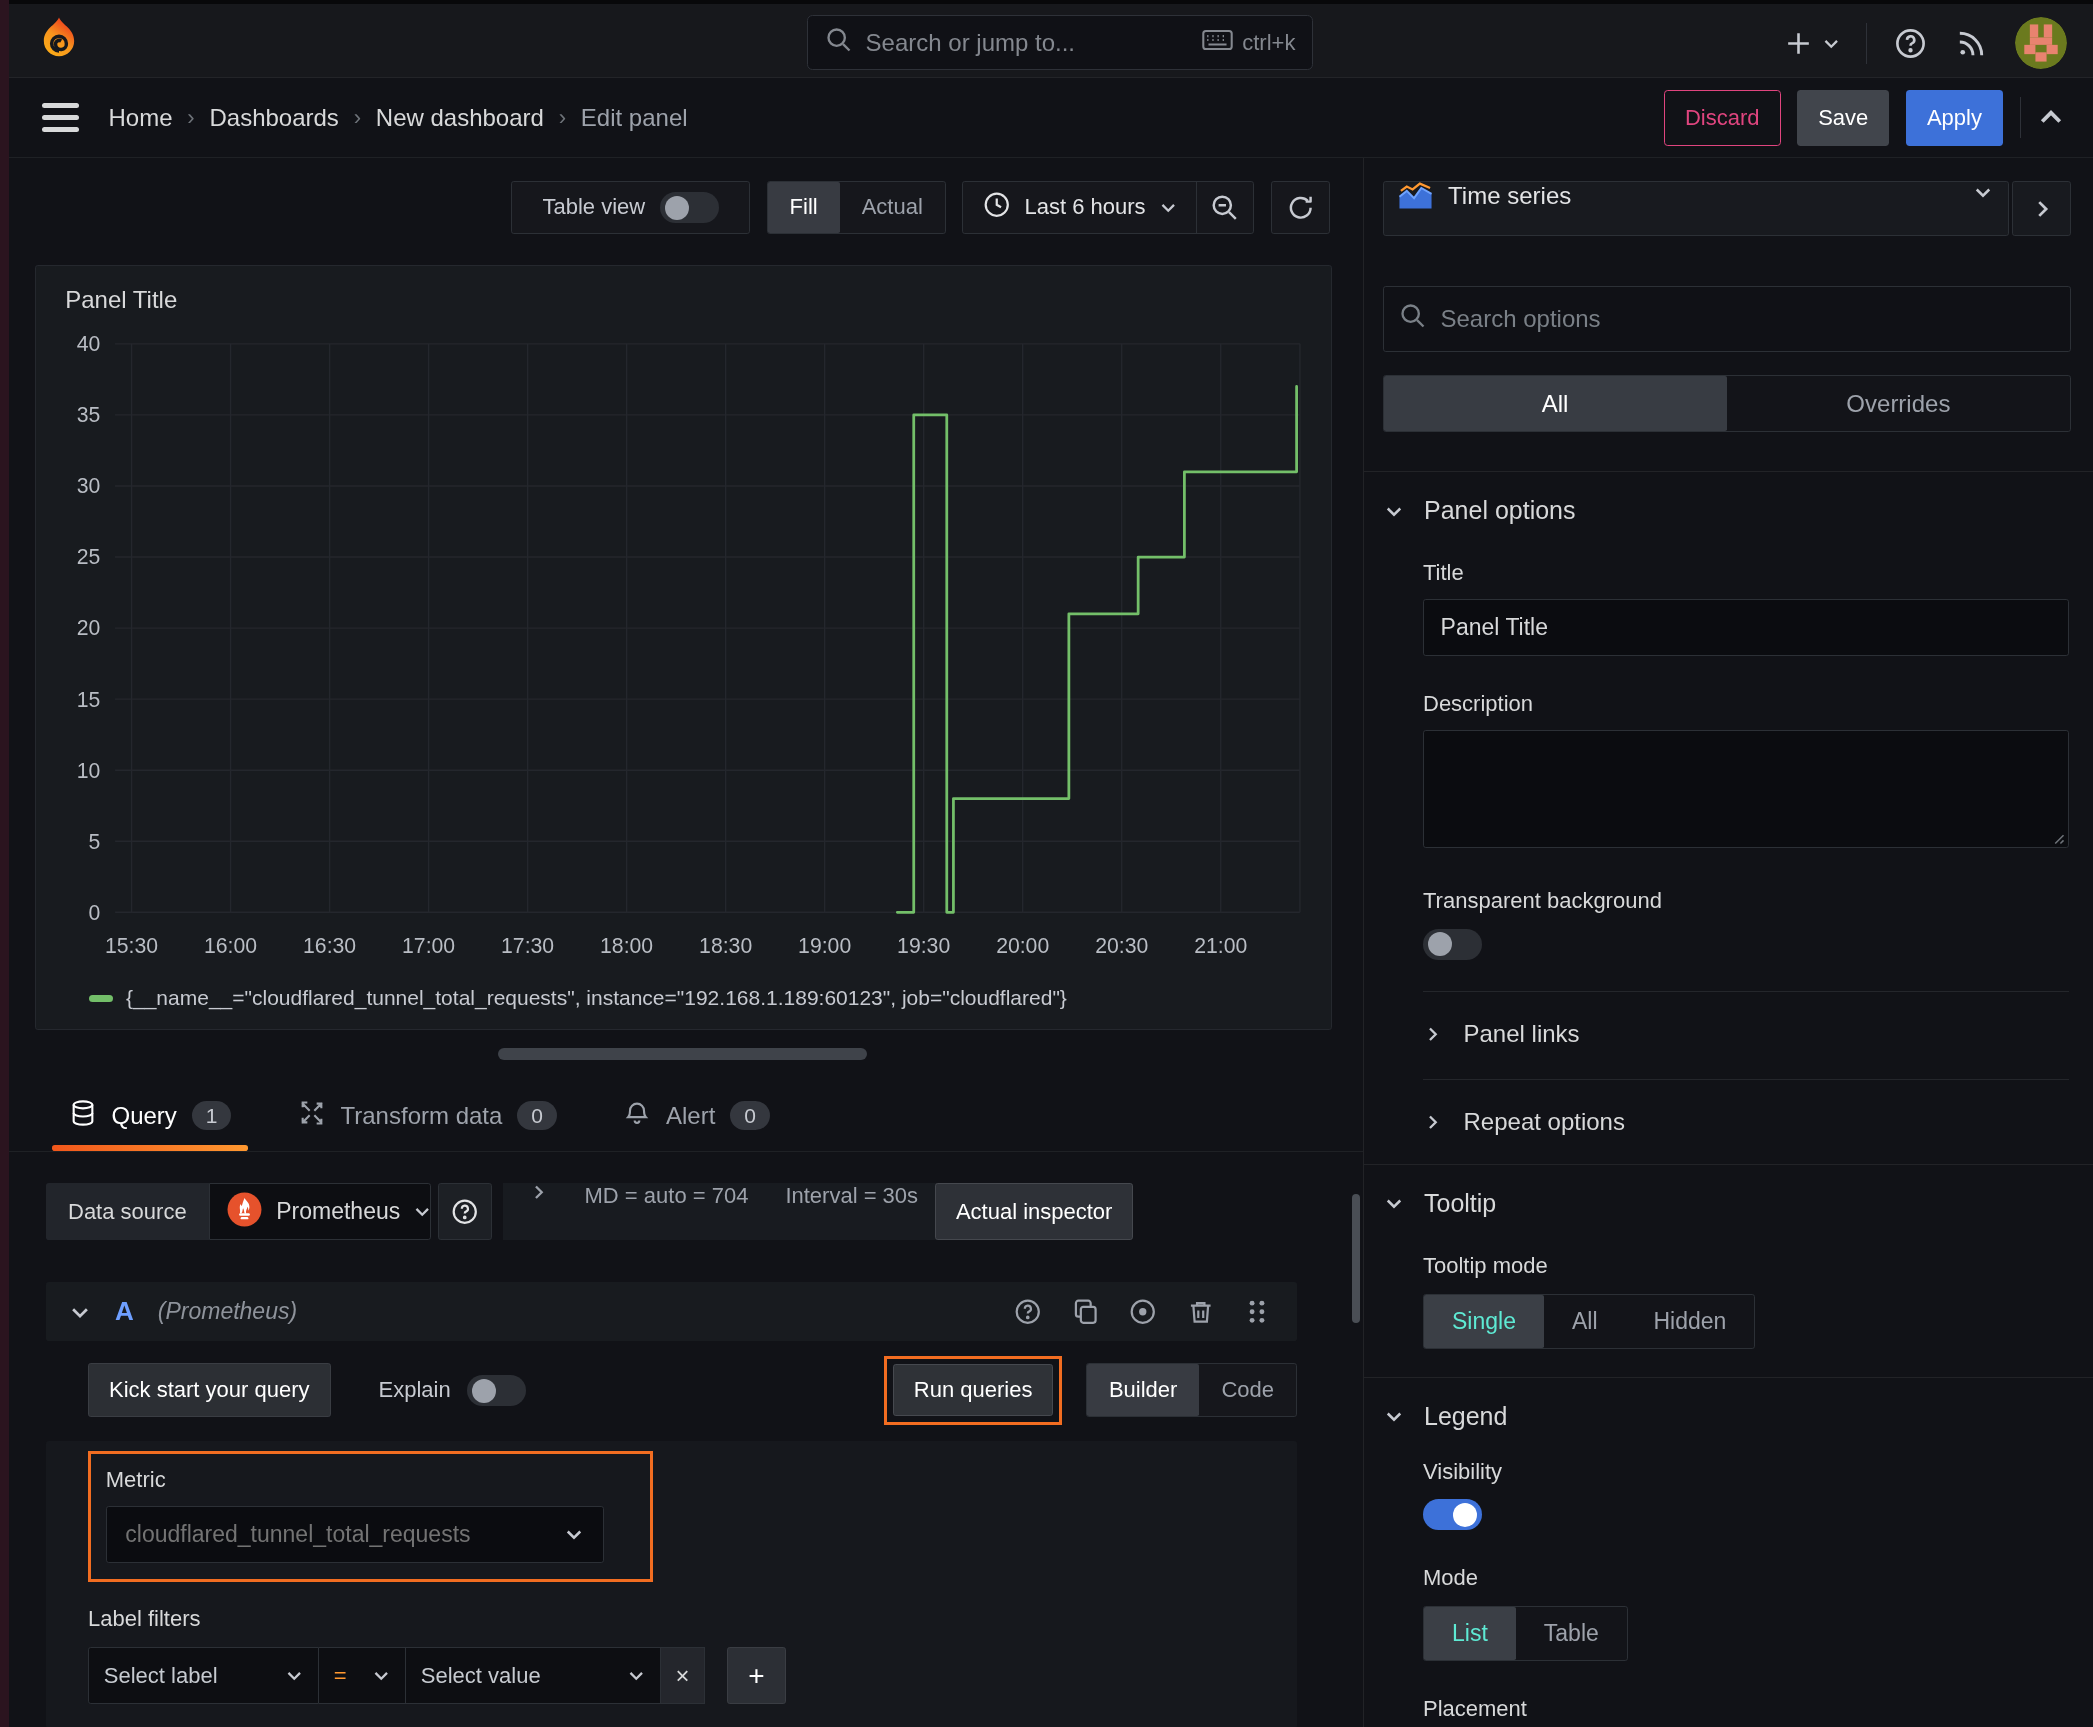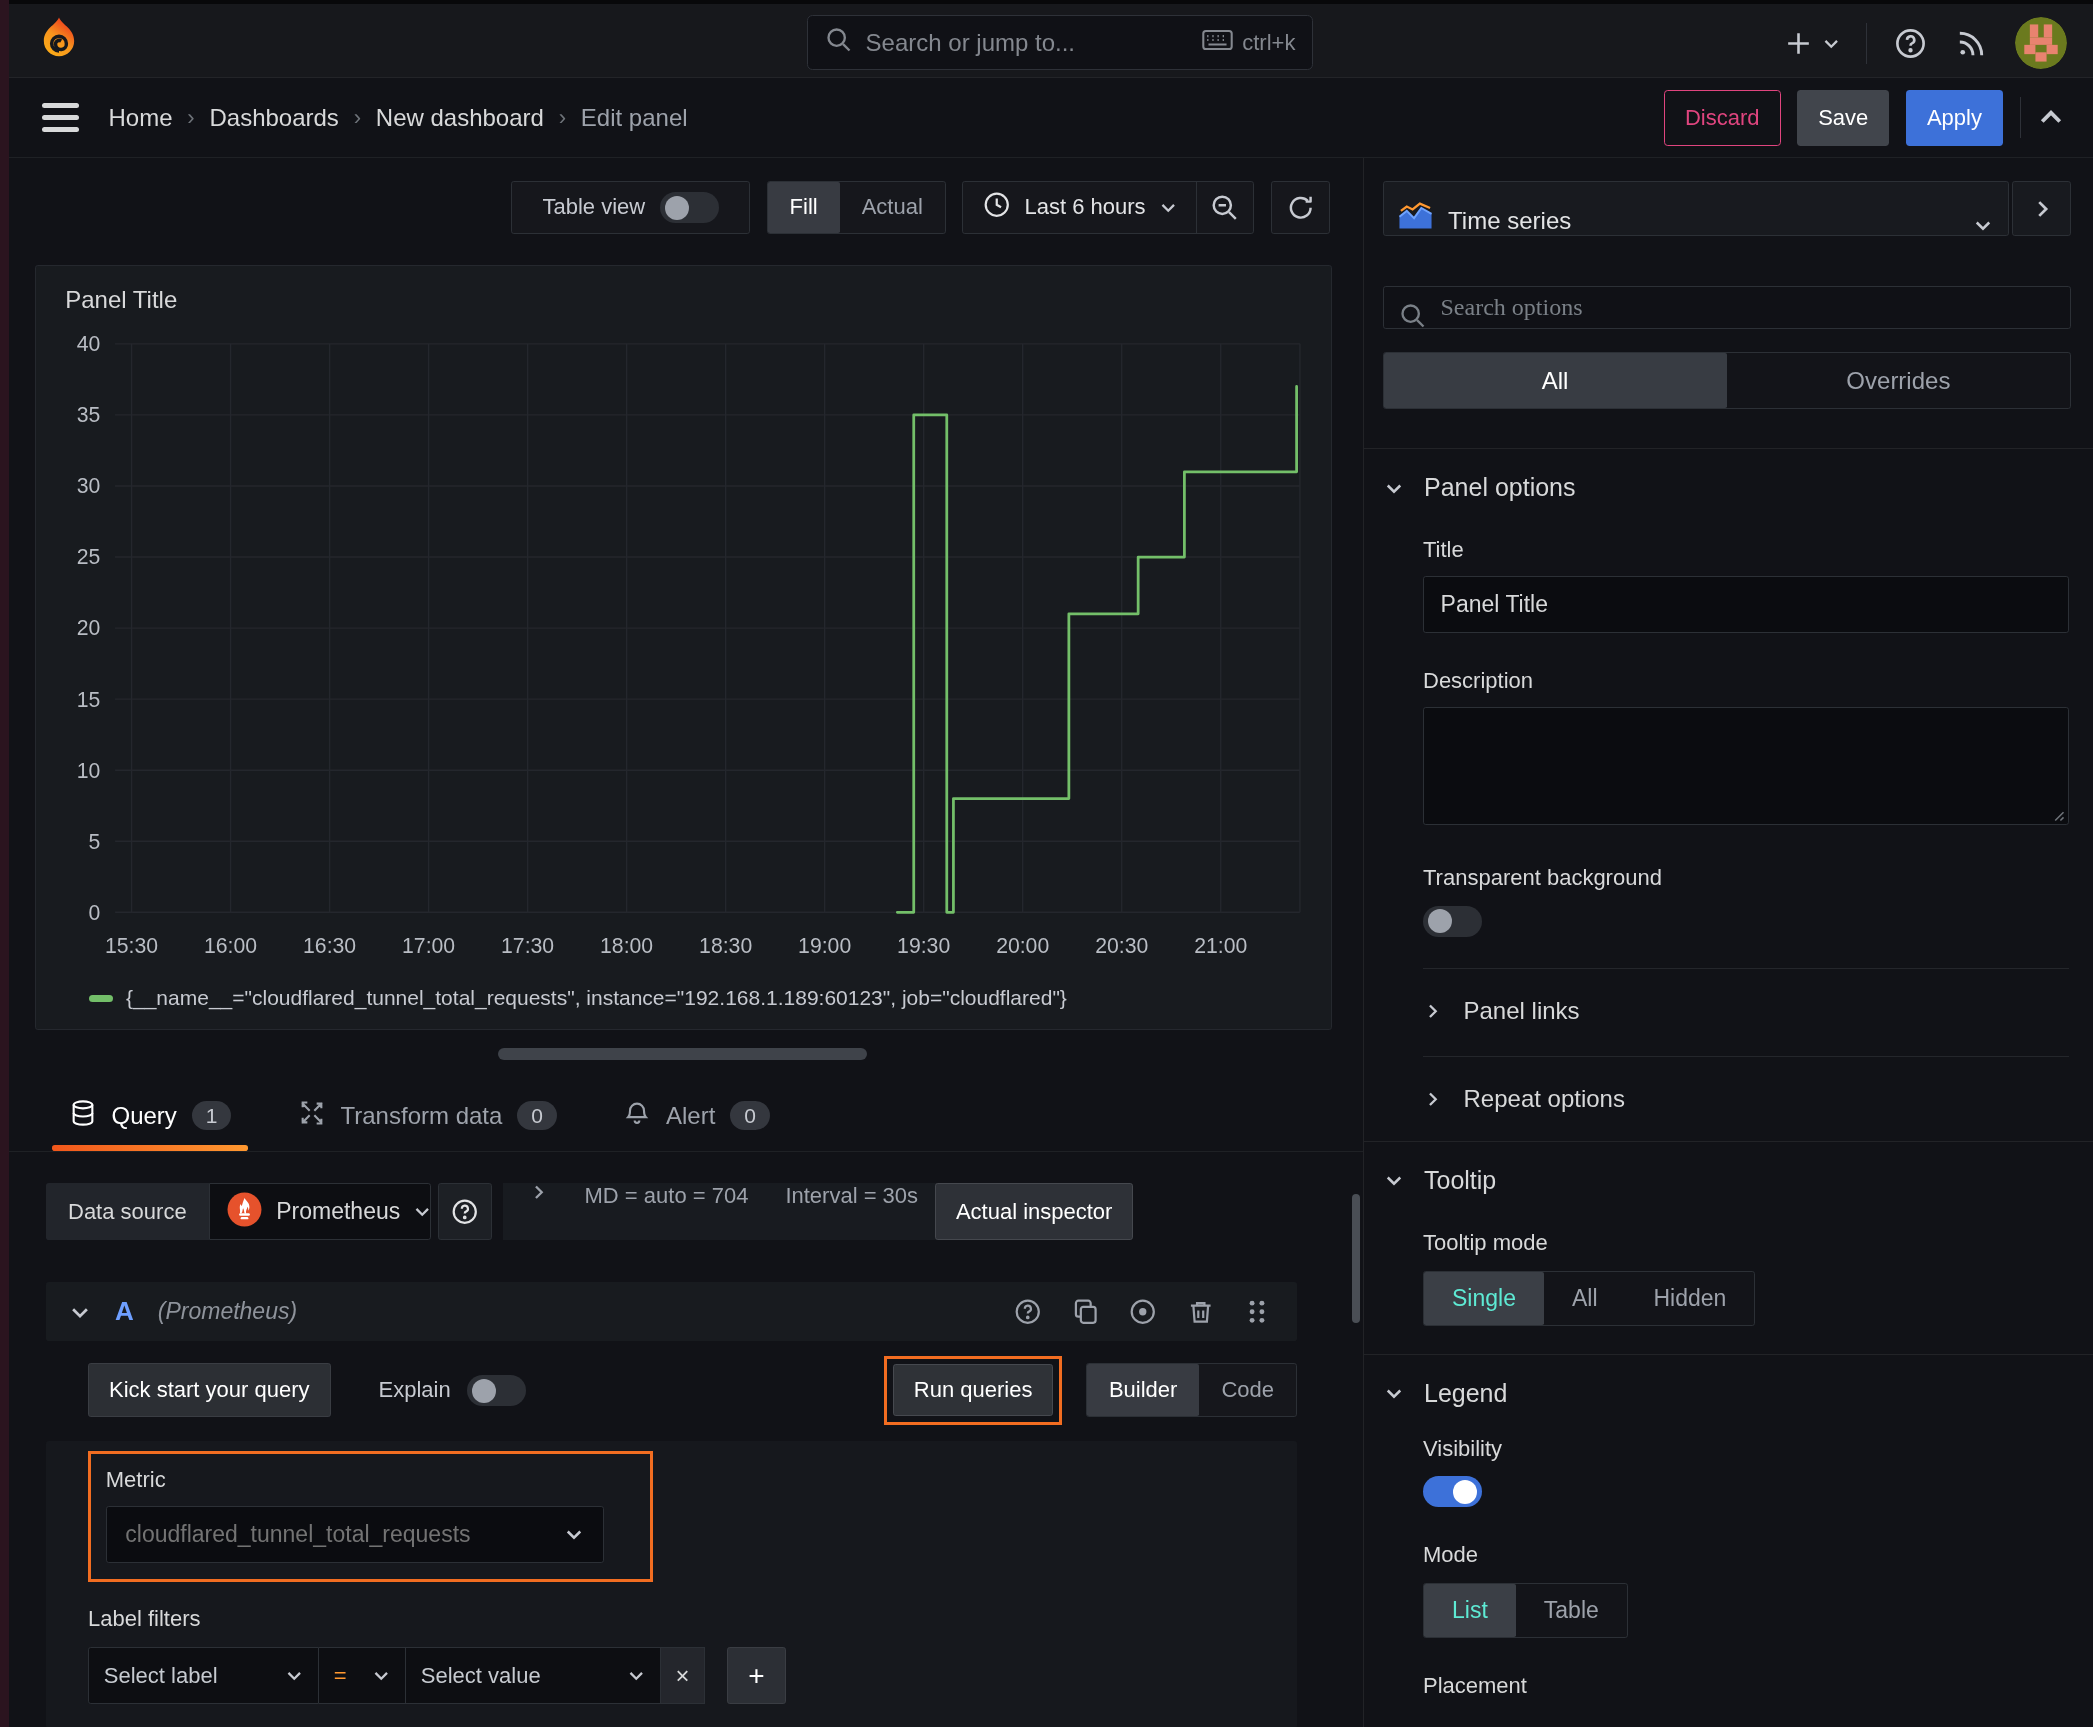--- a/index.html
+++ b/index.html
@@ -104,24 +104,24 @@
                    display:flex; align-items:center; justify-content:space-between; padding:0 18.5px; cursor:pointer; }
   .metric-select .val { color:#737373; font-size:23px; }
   .filters { margin-top:24px; }
   .filter-row { margin-top:14.8px; display:flex; align-items:center; }
   .f-select { background:#0d0e12; border:0.9px solid #2c3036; height:57px; display:flex; align-items:center; justify-content:space-between; padding:0 14.8px; cursor:pointer; color:#c6cad0; font-size:22px; }
   .x-btn { width:44px; height:57px; background:#24262c; border:0.9px solid #2c3036; border-left:none; color:#d8d9da; font-size:24px; cursor:pointer; }
   .plus-btn { width:59px; height:57px; background:#2c2f35; border:0.9px solid #3a3d43; border-radius:2.8px; margin-left:22px; color:#fff; font-size:28px; cursor:pointer; }
 
   
   .viz-row { margin:23px 22px 0 18.5px; display:flex; gap:2.8px; height:55px; }
-  .viz-select { flex:1; background:#181a1f; border:0.9px solid #2c3036; border-radius:2.8px; display:flex; align-items:flex-end; gap:14.8px; padding:0 14.8px; cursor:pointer; }
+  .viz-select { flex:1; background:#181a1f; border:0.9px solid #2c3036; border-radius:2.8px; display:flex; align-items:flex-start; gap:14.8px; padding:0 14.8px; cursor:pointer; }
   .viz-select .lbl { font-size:24px; color:#e3e4e6; flex:1; }
   .next-btn { width:59px; background:#181a1f; border:0.9px solid #2c3036; border-radius:2.8px; display:flex; align-items:center; justify-content:center; cursor:pointer; }
-  .opt-search { margin:50px 22px 0 18.5px; height:43px; position:relative;font-family:Liberation Serif, serif; }
+  .opt-search { margin:50px 22px 0 18.5px; height:66px; position:relative; }
   .opt-search input { width:100%; height:100%; background:#101116; border:0.9px solid #2c3036; border-radius:2.8px; color:#d8d9da;
                       font-size:24px; font-family:inherit; padding:0 14.8px 0 57px; }
   .opt-search input::placeholder { color:#7a8087; }
   .opt-search svg { position:absolute; left:16.6px; top:15.7px; }
   .ao-group { margin:23px 22px 0 18.5px; height:57px; border:0.9px solid #2c3036; border-radius:2.8px; display:flex; background:#131419; }
   .ao-item { flex:1; display:flex; align-items:center; justify-content:center; font-size:24px; color:#9da2ab; cursor:pointer; border-radius:1.8px; }
   .ao-item.active { background:#383c43; color:#fff; }
   .opt-scroll { margin-top:39px; overflow:hidden; flex:1; }
   .section { border-top:0.9px solid #222327; padding:24px 24px 28px 20px; }
   .sec-head { display:flex; align-items:center; gap:20px; font-size:25px; color:#d8d9da; cursor:pointer; }

